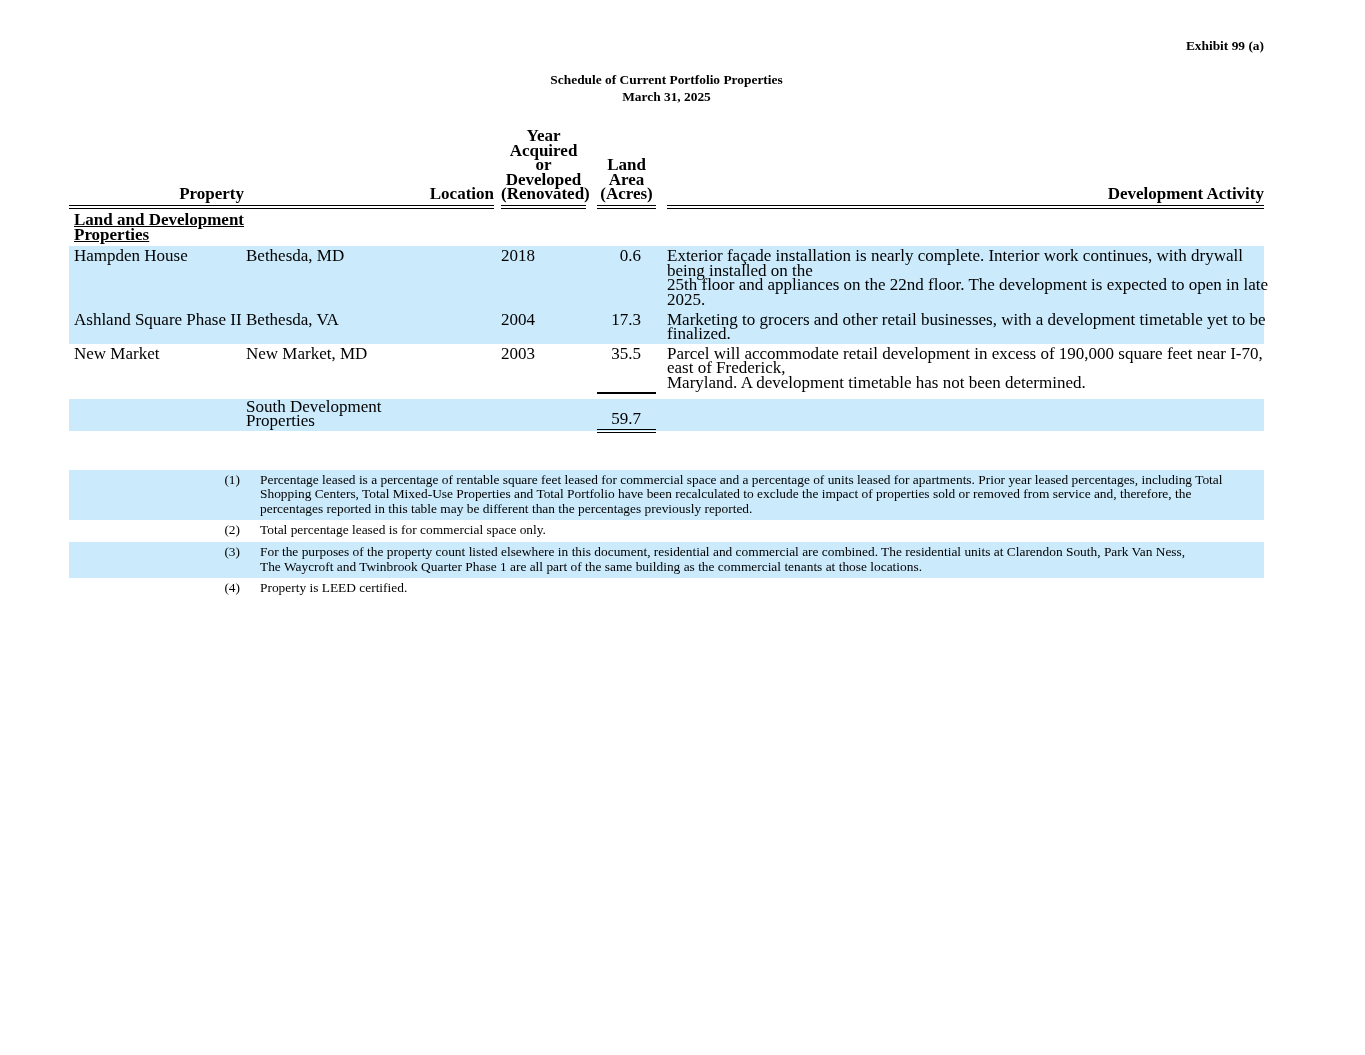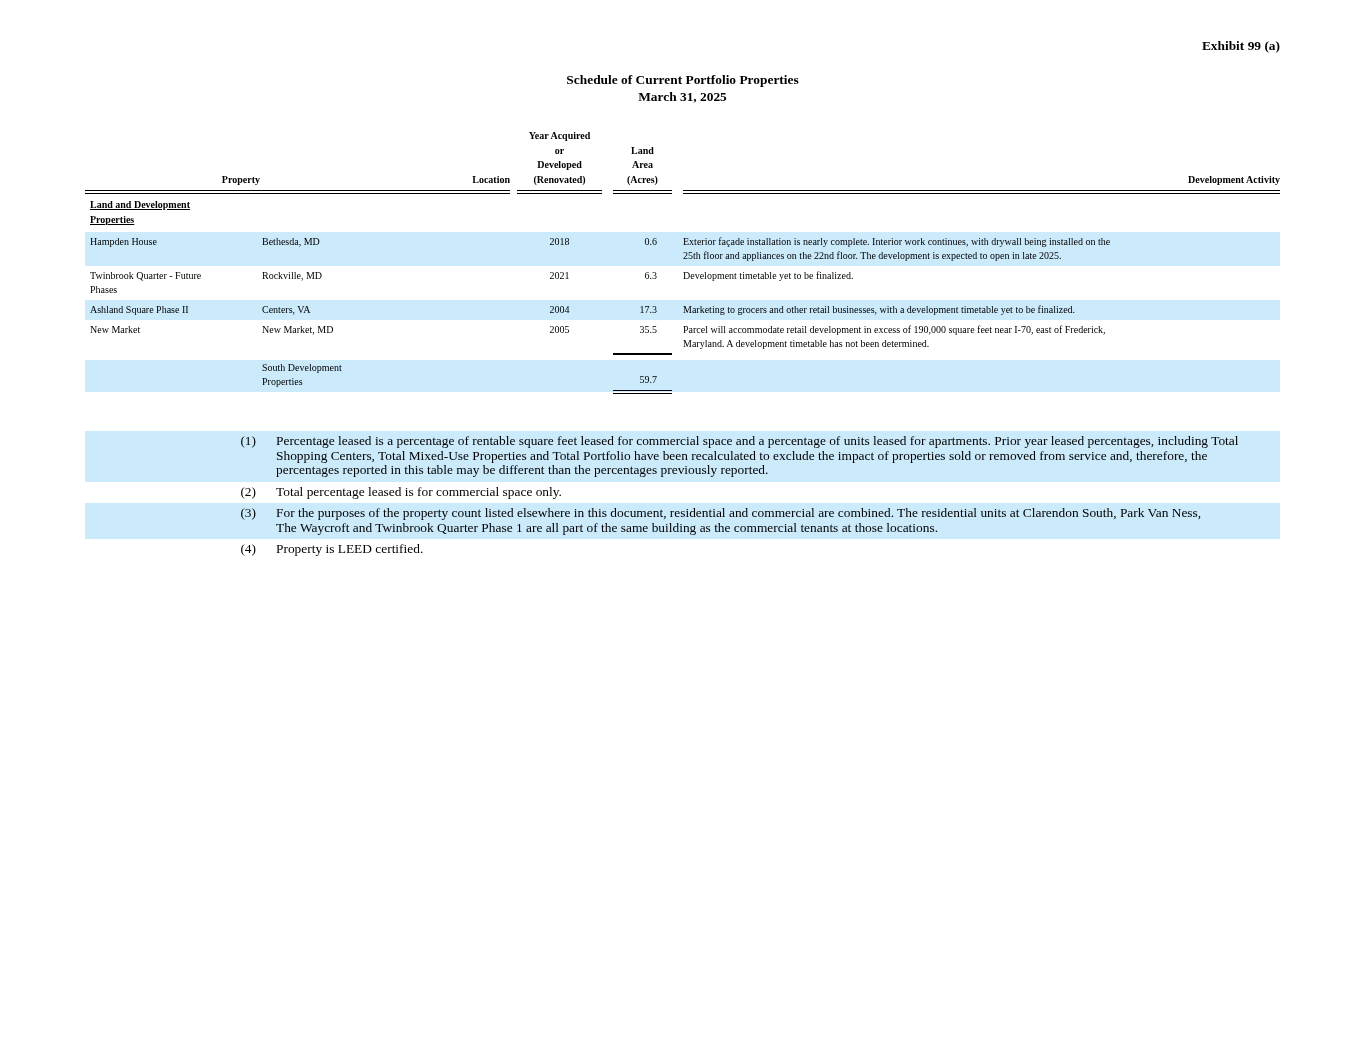--- a/index.html
+++ b/index.html
@@ -1,39 +1,39 @@
 <!DOCTYPE html>
 <html style="--hl: #cbeafb;"><head>
 <meta charset="utf-8">
 <style>
   html, body { margin: 0; padding: 0; background: #ffffff; }
   body {
     width: 1365px; height: 1055px;
     font-family: "Liberation Serif", "DejaVu Serif", serif;
     font-size: 13.4px; color: #000; position: relative; overflow: hidden;
   }
-  .content { position: absolute; left: 85px; top: 0; width: 1195px; }
+  .content { position: absolute; left: 69px; top: 0; width: 1195px; }
   .exhibit { margin-top: 38px; text-align: right; font-weight: bold; line-height: 15px; }
   .titleblock { margin-top: 18px; text-align: center; font-weight: bold; line-height: 17px; }
   .pre { white-space: pre-line; }
 
   table.props {
     margin-top: 21px; width: 1195px;
     table-layout: fixed; border-collapse: collapse;
   }
-  th, td { vertical-align: top; padding: 3px 0 2px 0; line-height: 14.6px; font-size: 10px; }
+  th, td { vertical-align: top; padding: 3px 0 2px 0; line-height: 14.6px; font-size: 17px; }
   thead th {
     vertical-align: bottom; font-weight: bold; text-align: right;
     border-bottom: 4.5px double #000; padding-bottom: 3px;
   }
   thead th.c-gap { border-bottom: none; }
   th.c-year, th.c-acres { text-align: center; }
   .c-prop { padding-left: 5px; }
   .c-loc { padding-left: 2px; }
-  td.c-year { text-align: center; }
+  td.c-year { }
   td.c-acres { text-align: right; padding-right: 15px; }
   tr.hl { background: var(--hl, #cbeafb); }
   .c-section { padding: 4px 0 4px 5px; }
   .section-label { font-weight: bold; text-decoration: underline; }
   .sum-top { border-bottom: 2px solid #000; }
   tr.spacer-row td { height: 5px; padding: 0; line-height: 5px; }
   tr.total-row td { padding-top: 1px; padding-bottom: 2px; }
   td.total-acres { vertical-align: bottom; border-bottom: 4.5px double #000; }
   .ovf { width: 604px; }
 
@@ -98,50 +98,37 @@
     <td class="c-gap"></td>
     <td class="c-year">2018</td>
     <td class="c-gap"></td>
     <td class="c-acres">0.6</td>
     <td class="c-gap"></td>
     <td class="c-act">
       <div class="ovf pre">Exterior façade installation is nearly complete.  Interior work continues, with drywall being installed on the
 25th floor and appliances on the 22nd floor.  The development is expected to open in late 2025.</div>
     </td>
   </tr>
-        <tr class="data-row">
-    <td class="c-prop pre">Twinbrook Quarter - Future
-Phases</td>
-    <td class="c-loc">Rockville, MD</td>
-    <td class="c-gap"></td>
-    <td class="c-year">2021</td>
-    <td class="c-gap"></td>
-    <td class="c-acres">6.3</td>
-    <td class="c-gap"></td>
-    <td class="c-act">
-      <div class="ovf pre">Development timetable yet to be finalized.</div>
-    </td>
-  </tr>
         <tr class="data-row hl">
     <td class="c-prop pre">Ashland Square Phase II</td>
-    <td class="c-loc">Centers, VA</td>
+    <td class="c-loc">Bethesda, VA</td>
     <td class="c-gap"></td>
     <td class="c-year">2004</td>
     <td class="c-gap"></td>
     <td class="c-acres">17.3</td>
     <td class="c-gap"></td>
     <td class="c-act">
       <div class="ovf pre">Marketing to grocers and other retail businesses, with a development timetable yet to be finalized.</div>
     </td>
   </tr>
         <tr class="data-row">
     <td class="c-prop pre">New Market</td>
     <td class="c-loc">New Market, MD</td>
     <td class="c-gap"></td>
-    <td class="c-year">2005</td>
+    <td class="c-year">2003</td>
     <td class="c-gap"></td>
     <td class="c-acres sum-top">35.5</td>
     <td class="c-gap"></td>
     <td class="c-act">
       <div class="ovf pre">Parcel will accommodate retail development in excess of 190,000 square feet near I-70, east of Frederick,
 Maryland.  A development timetable has not been determined.</div>
     </td>
   </tr>
       </tbody>
     <tbody>

